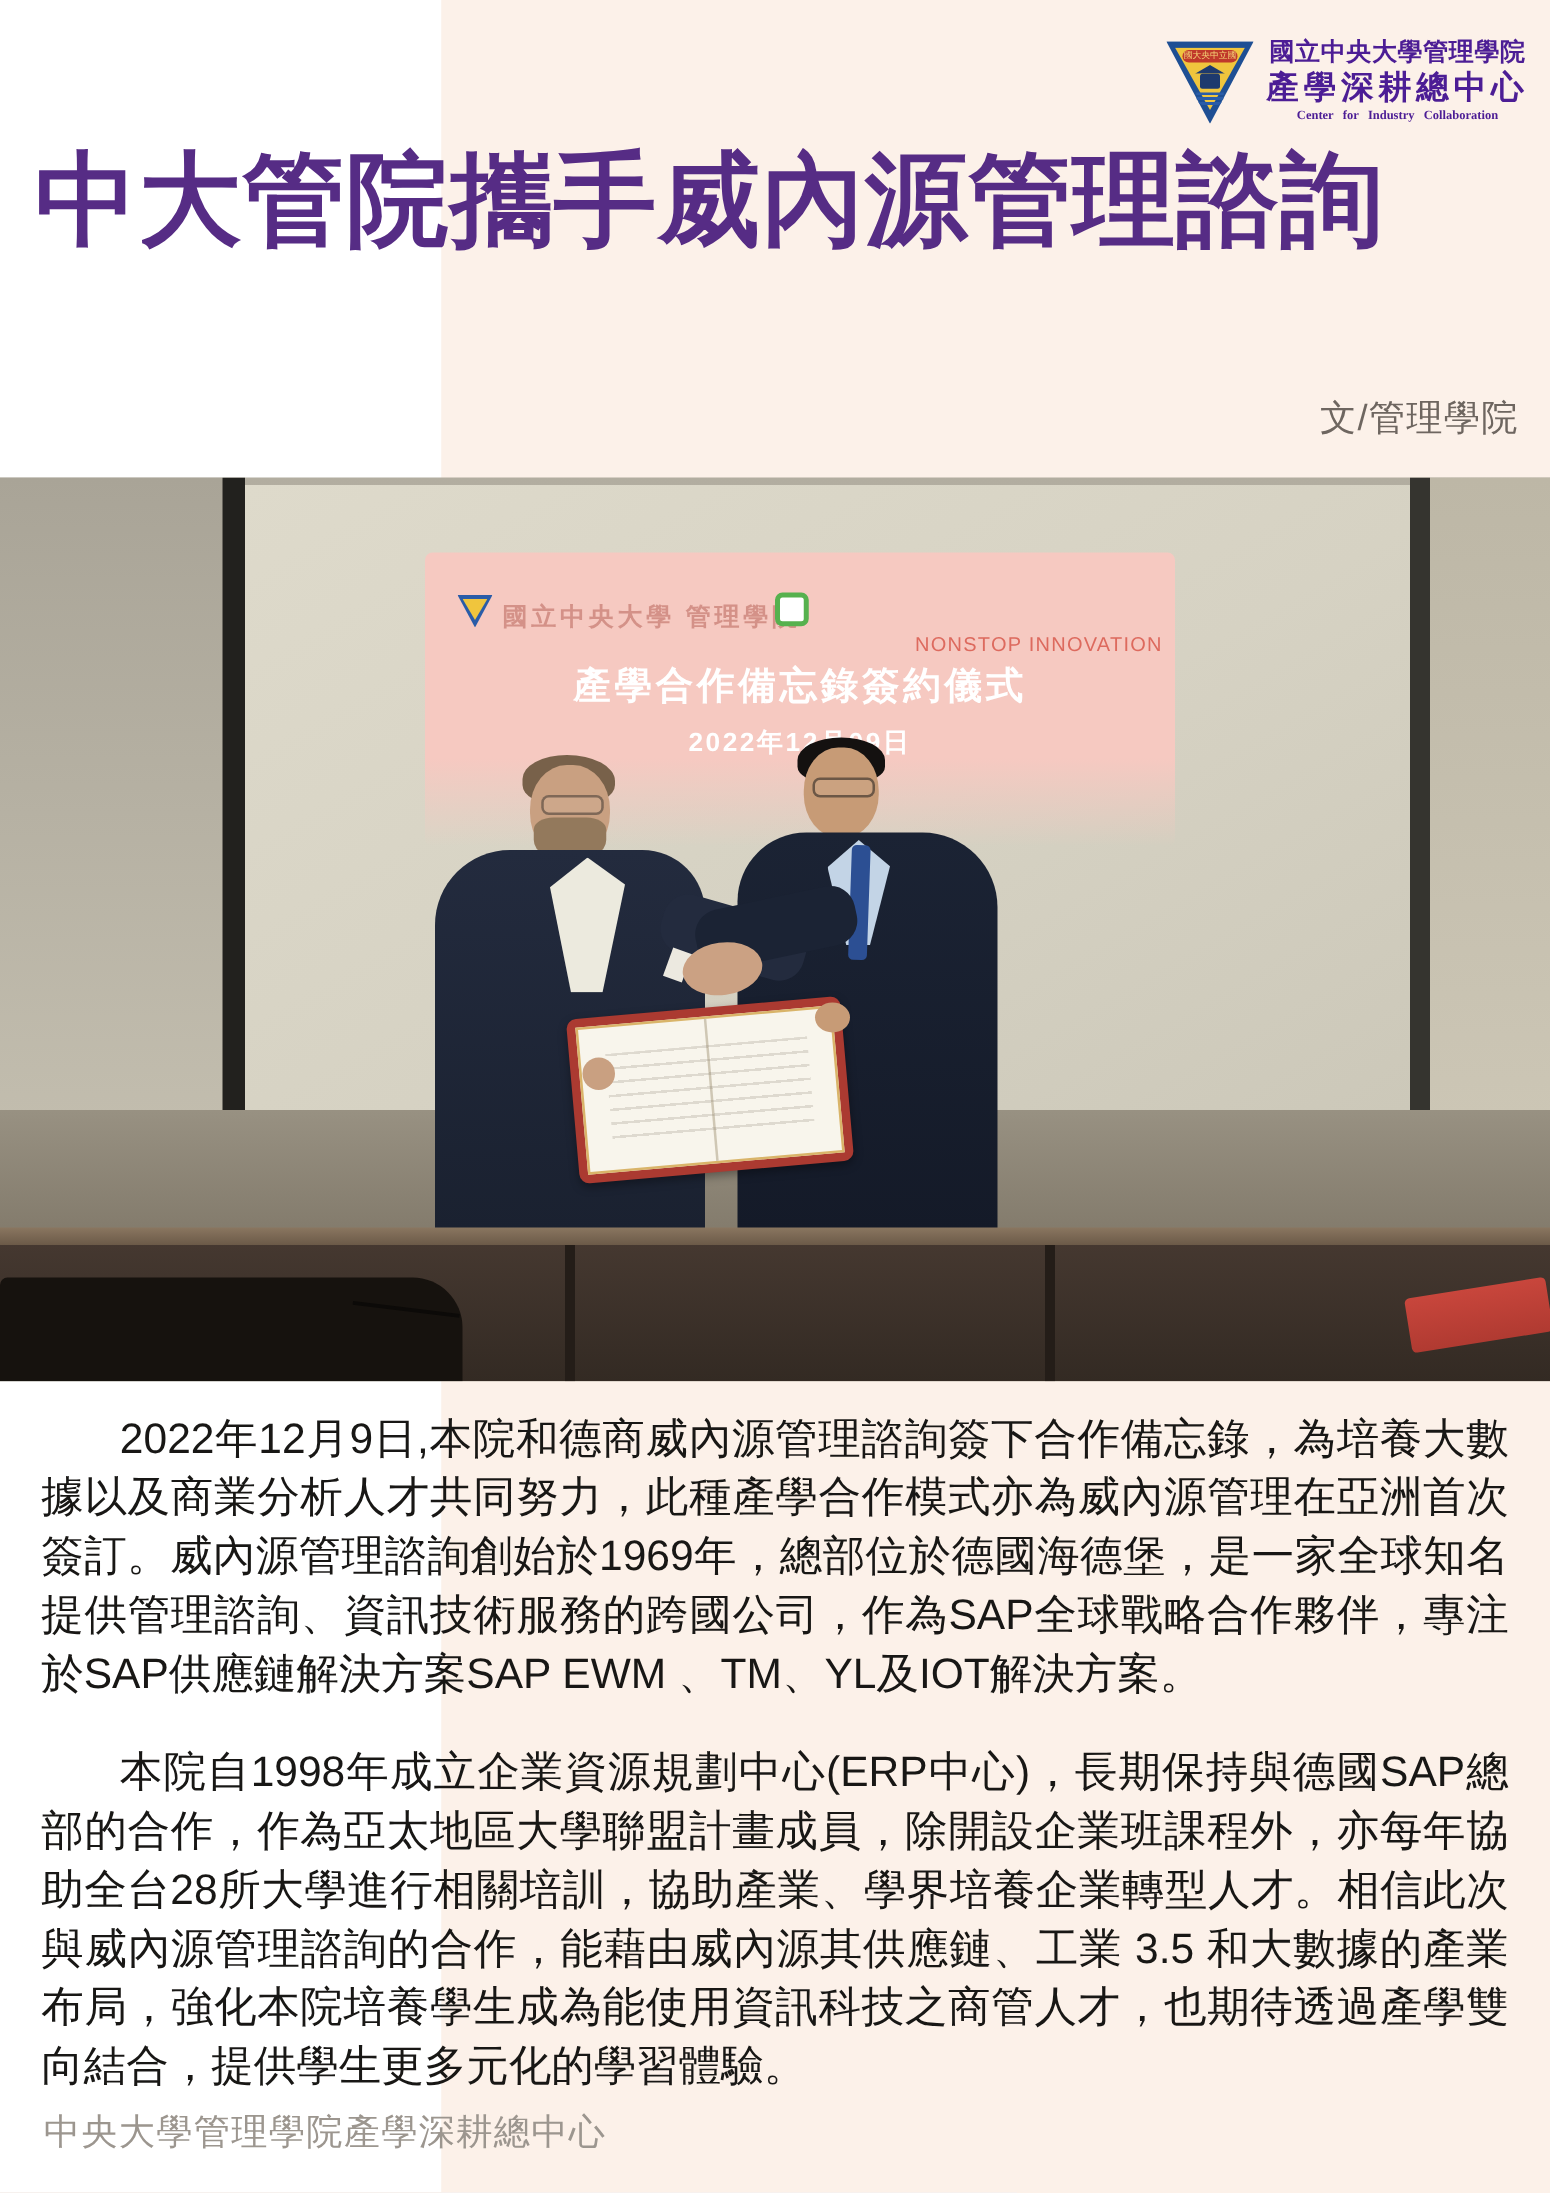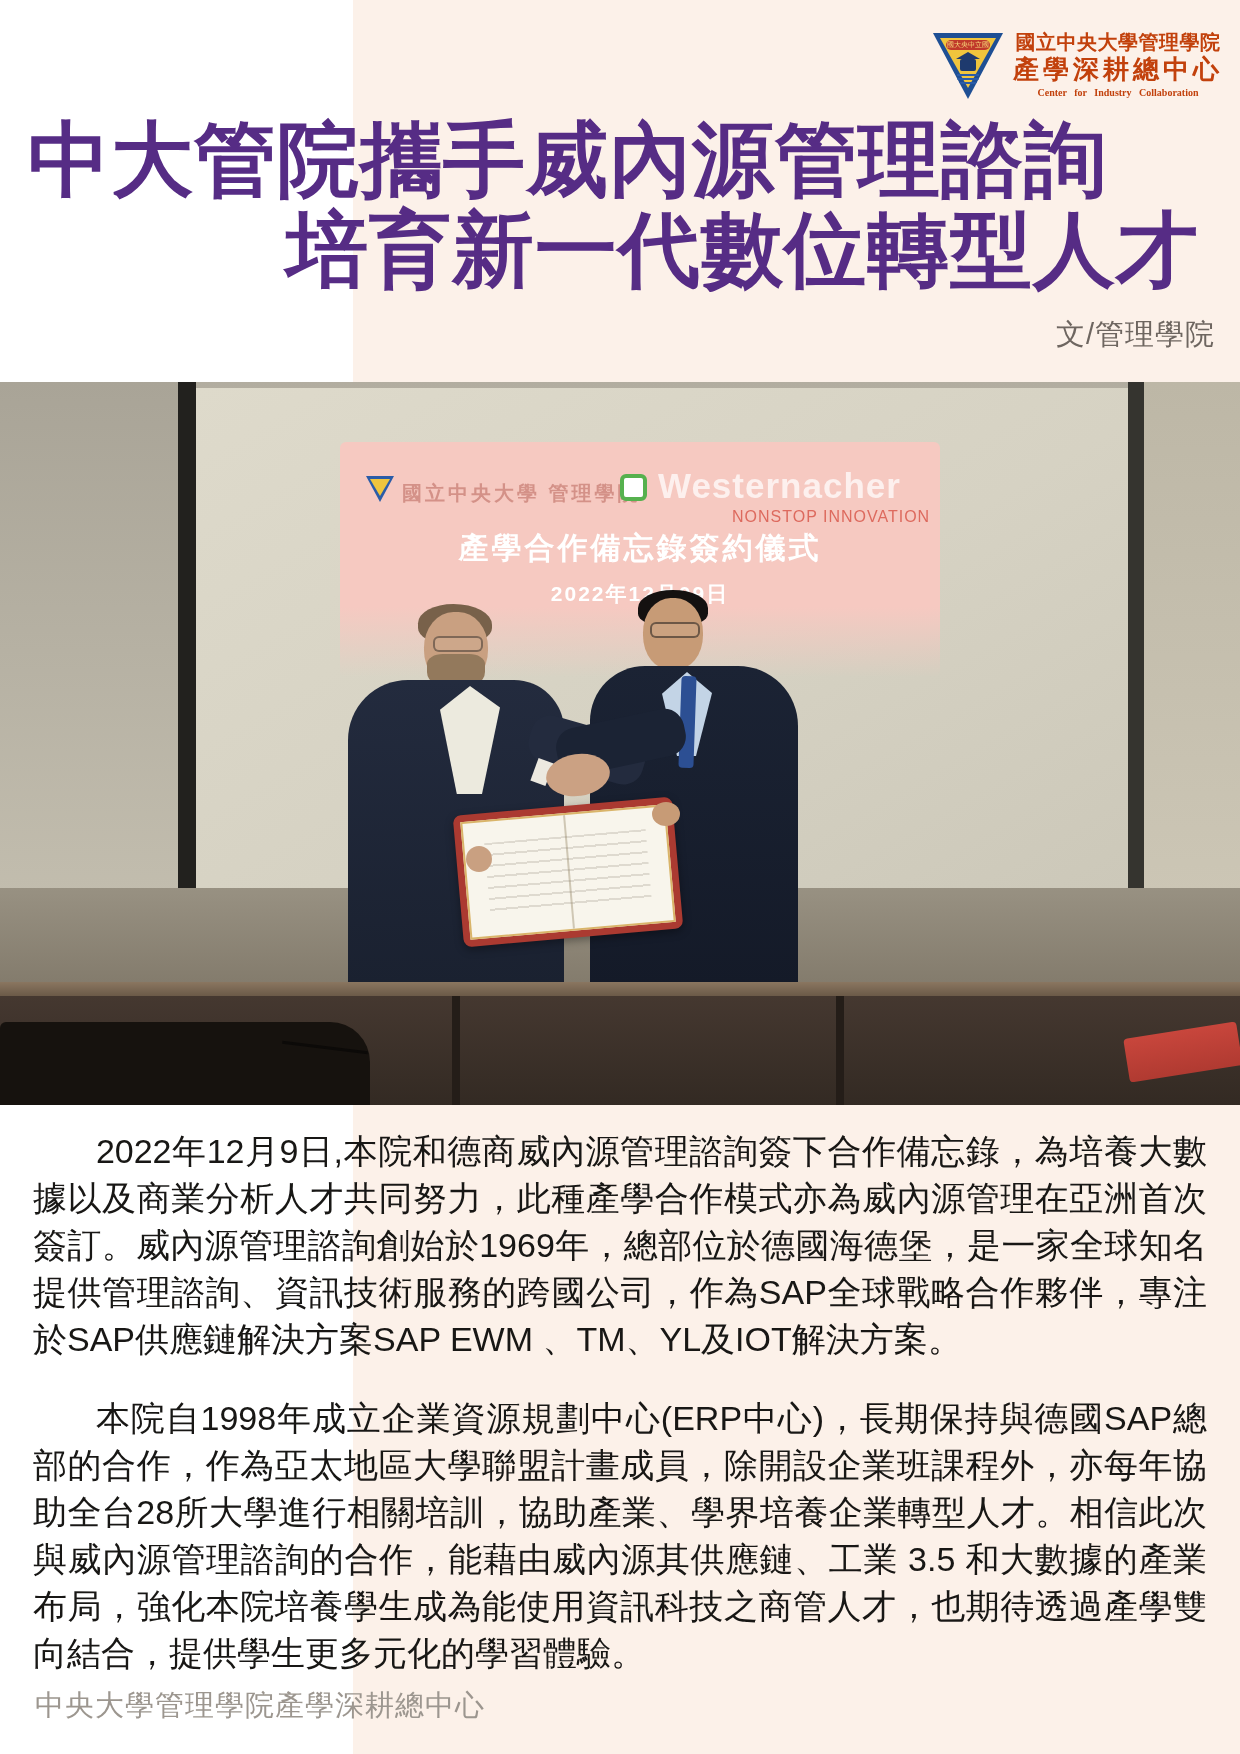--- a/index.html
+++ b/index.html
@@ -9,21 +9,21 @@
 
   
   .brand{position:absolute;left:930px;top:28px;width:300px;height:84px;}
   .badge{position:absolute;left:3px;top:5px;width:70px;height:68px;}
   .badge .tri-outer{position:absolute;left:0;top:0;width:70px;height:66px;background:#1e4f94;clip-path:polygon(50% 100%,0 0,100% 0);}
   .badge .tri-inner{position:absolute;left:7px;top:5px;width:56px;height:50px;background:#f0c53d;clip-path:polygon(50% 100%,0 0,100% 0);}
   .badge .motto{position:absolute;left:13px;top:7px;width:44px;height:10px;background:#c0392b;border-radius:5px;color:#f6d879;font-size:7px;line-height:10px;text-align:center;letter-spacing:0;overflow:hidden;}
   .badge .pagoda-roof{position:absolute;left:23px;top:19px;width:24px;height:7px;background:#1e3a6e;clip-path:polygon(50% 0,0 100%,100% 100%);}
   .badge .pagoda{position:absolute;left:27px;top:26px;width:16px;height:12px;background:#1e3a6e;border-radius:2px;}
   .badge .waves{position:absolute;left:24px;top:41px;width:22px;height:11px;background:repeating-linear-gradient(180deg,#2a5ca8 0 2px,rgba(0,0,0,0) 2px 4px);border-radius:0 0 8px 8px;}
-  .brand-text{position:absolute;left:82px;top:2px;width:212px;text-align:center;color:#c2410c;}
+  .brand-text{position:absolute;left:82px;top:2px;width:212px;text-align:center;color:#4c1d95;}
   .brand-line1{font-size:20px;font-weight:bold;letter-spacing:0.5px;line-height:24px;}
   .brand-line2{font-size:26px;font-weight:bold;letter-spacing:4px;line-height:30px;}
   .brand-line3{font-family:"Liberation Serif","DejaVu Serif",serif;font-size:10px;font-weight:bold;word-spacing:5px;line-height:18px;}
 
   
   .title-line{position:absolute;font-family:"Liberation Serif","DejaVu Serif",serif;font-weight:700;color:#562c85;font-size:82px;line-height:1;letter-spacing:1px;white-space:nowrap;}
   .title-l1{left:28px;top:120px;}
   .title-l2{left:286px;top:210px;}
   .byline{position:absolute;left:860px;top:315px;width:355px;text-align:right;font-size:29px;color:#6e6660;letter-spacing:1px;}
 
@@ -101,38 +101,36 @@
       <div class="waves"></div>
     </div>
     <div class="brand-text">
       <div class="brand-line1">國立中央大學管理學院</div>
       <div class="brand-line2">產學深耕總中心</div>
       <div class="brand-line3">Center for Industry Collaboration</div>
     </div>
   </div>
 
   <div class="title-line title-l1">中大管院攜手威內源管理諮詢</div>
-  <div class="title-line title-l2">培育新一代數位轉型人才</div>
   <div class="byline">文/管理學院</div>
 
   <div class="photo">
     <div class="wall-left"></div>
     <div class="wall-right"></div>
     <div class="screen"></div>
     <div class="frame-l"></div>
     <div class="frame-r"></div>
     <div class="band-below-screen"></div>
 
     <div class="slide">
       <div class="slide-logo-tri">
         <div class="slide-logo-tri-in"></div>
       </div>
       <div class="slide-univ-text">國立中央大學 管理學院</div>
       <div class="slide-logo-sq"></div>
-      <div class="slide-wordmark">Westernacher</div>
       <div class="slide-tagline">NONSTOP INNOVATION</div>
       <div class="slide-title">產學合作備忘錄簽約儀式</div>
       <div class="slide-date">2022年12月09日</div>
     </div>
 
     <div class="hair-l"></div>
     <div class="head-l"></div>
     <div class="glasses-l"></div>
     <div class="beard-l"></div>
     <div class="torso-l"></div>

